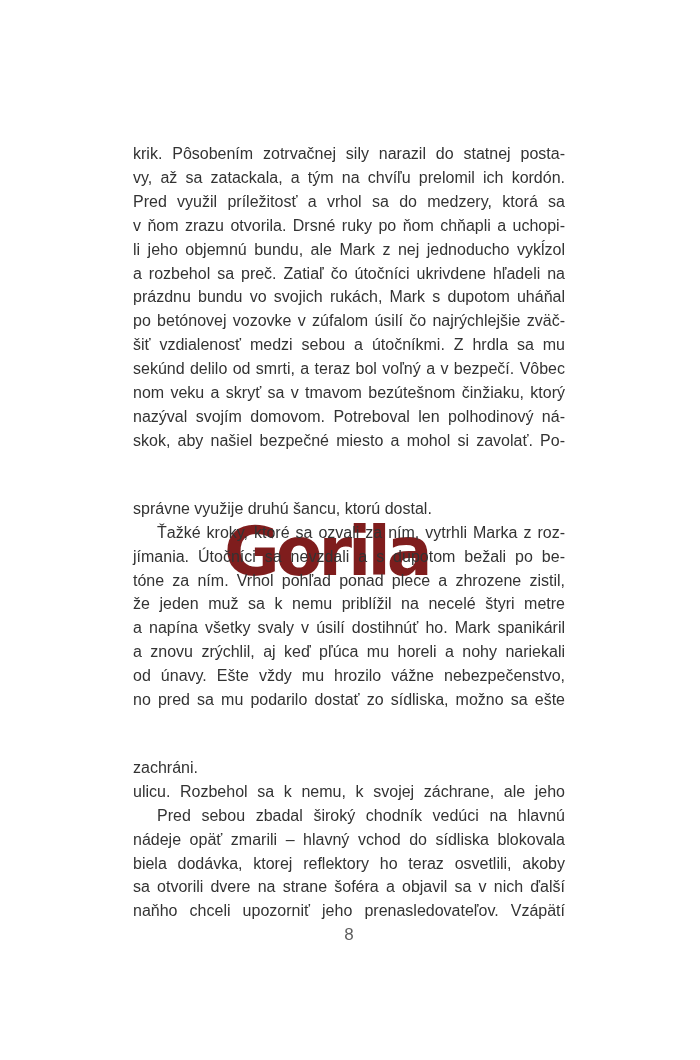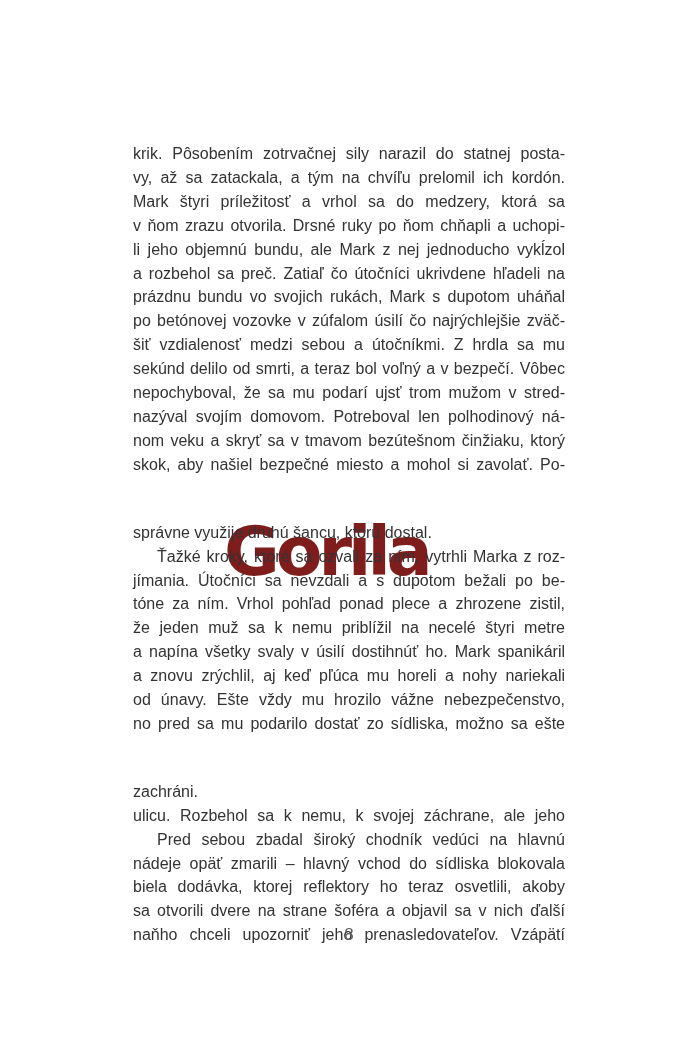--- a/index.html
+++ b/index.html
@@ -65,31 +65,30 @@
 </style>
 </head>
 <body>
 
 <div class="page">
   <div class="watermark">Gorila</div>
 
   <div class="text-block">
       <div class="line">krik. Pôsobením zotrvačnej sily narazil do statnej posta-</div>
       <div class="line">vy, až sa zatackala, a tým na chvíľu prelomil ich kordón.</div>
-      <div class="line">Mark štyri príležitosť a vrhol sa do medzery, ktorá sa</div>
+      <div class="line">Pred využil príležitosť a vrhol sa do medzery, ktorá sa</div>
       <div class="line">v ňom zrazu otvorila. Drsné ruky po ňom chňapli a uchopi-</div>
       <div class="line">li jeho objemnú bundu, ale Mark z nej jednoducho vykĺzol</div>
       <div class="line">a rozbehol sa preč. Zatiaľ čo útočníci ukrivdene hľadeli na</div>
       <div class="line">prázdnu bundu vo svojich rukách, Mark s dupotom uháňal</div>
       <div class="line">po betónovej vozovke v zúfalom úsilí čo najrýchlejšie zväč-</div>
       <div class="line">šiť vzdialenosť medzi sebou a útočníkmi. Z hrdla sa mu</div>
       <div class="line">sekúnd delilo od smrti, a teraz bol voľný a v bezpečí. Vôbec</div>
-      <div class="line">nepochyboval, že sa mu podarí ujsť trom mužom v stred-</div>
+      <div class="line">nom veku a skryť sa v tmavom bezútešnom činžiaku, ktorý</div>
       <div class="line">nazýval svojím domovom. Potreboval len polhodinový ná-</div>
-      <div class="line">nom veku a skryť sa v tmavom bezútešnom činžiaku, ktorý</div>
       <div class="line">skok, aby našiel bezpečné miesto a mohol si zavolať. Po-</div>
       <div class="line last">správne využije druhú šancu, ktorú dostal.</div>
       <div class="line ind">Ťažké kroky, ktoré sa ozvali za ním, vytrhli Marka z roz-</div>
       <div class="line">jímania. Útočníci sa nevzdali a s dupotom bežali po be-</div>
       <div class="line">tóne za ním. Vrhol pohľad ponad plece a zhrozene zistil,</div>
       <div class="line">že jeden muž sa k nemu priblížil na necelé štyri metre</div>
       <div class="line">a napína všetky svaly v úsilí dostihnúť ho. Mark spanikáril</div>
       <div class="line">a znovu zrýchlil, aj keď pľúca mu horeli a nohy nariekali</div>
       <div class="line">od únavy. Ešte vždy mu hrozilo vážne nebezpečenstvo,</div>
       <div class="line">no pred sa mu podarilo dostať zo sídliska, možno sa ešte</div>

